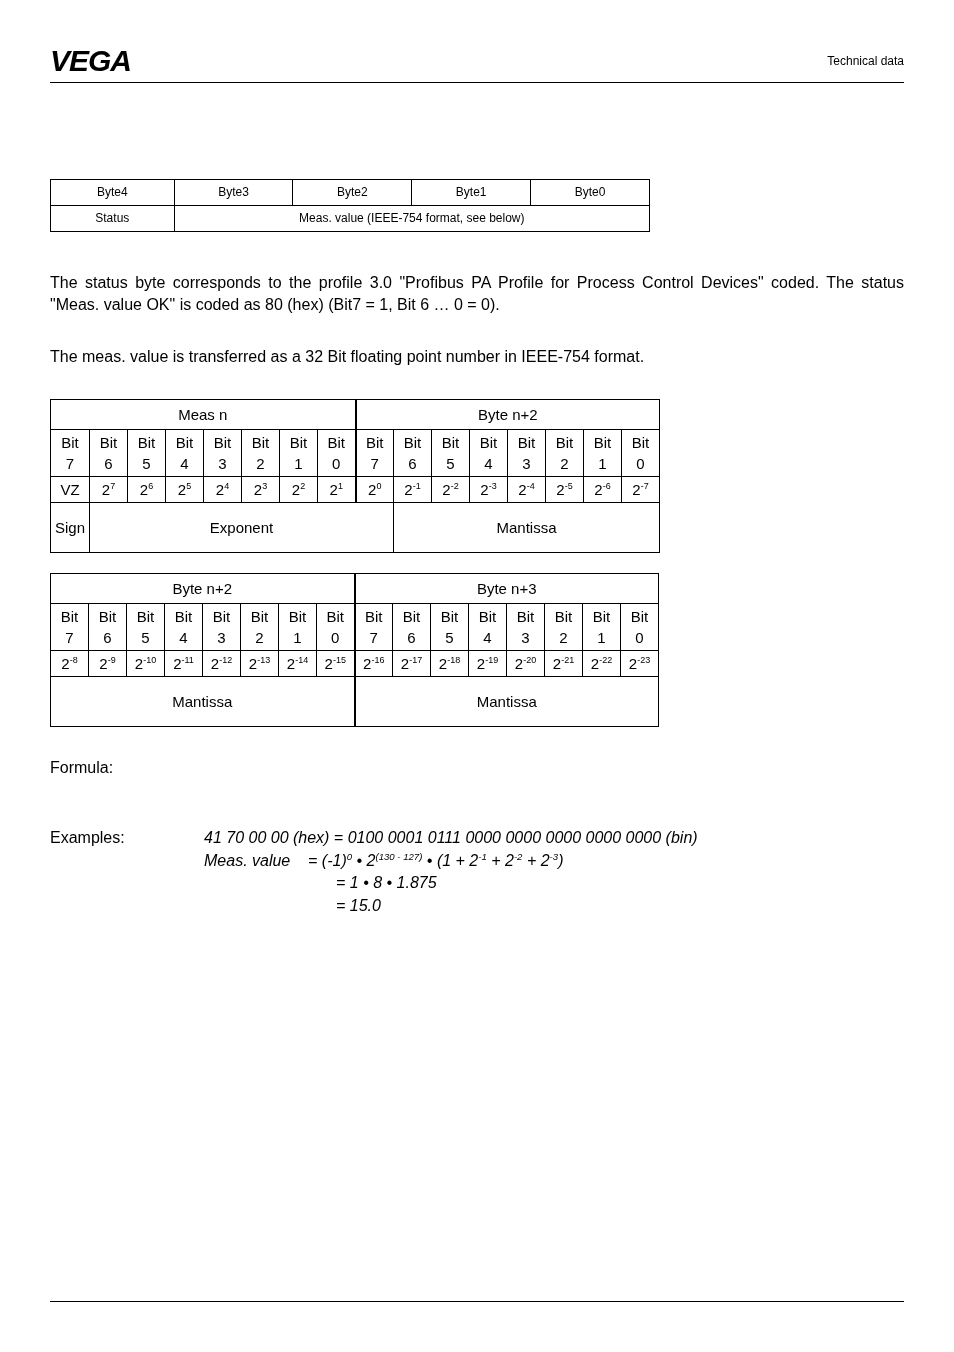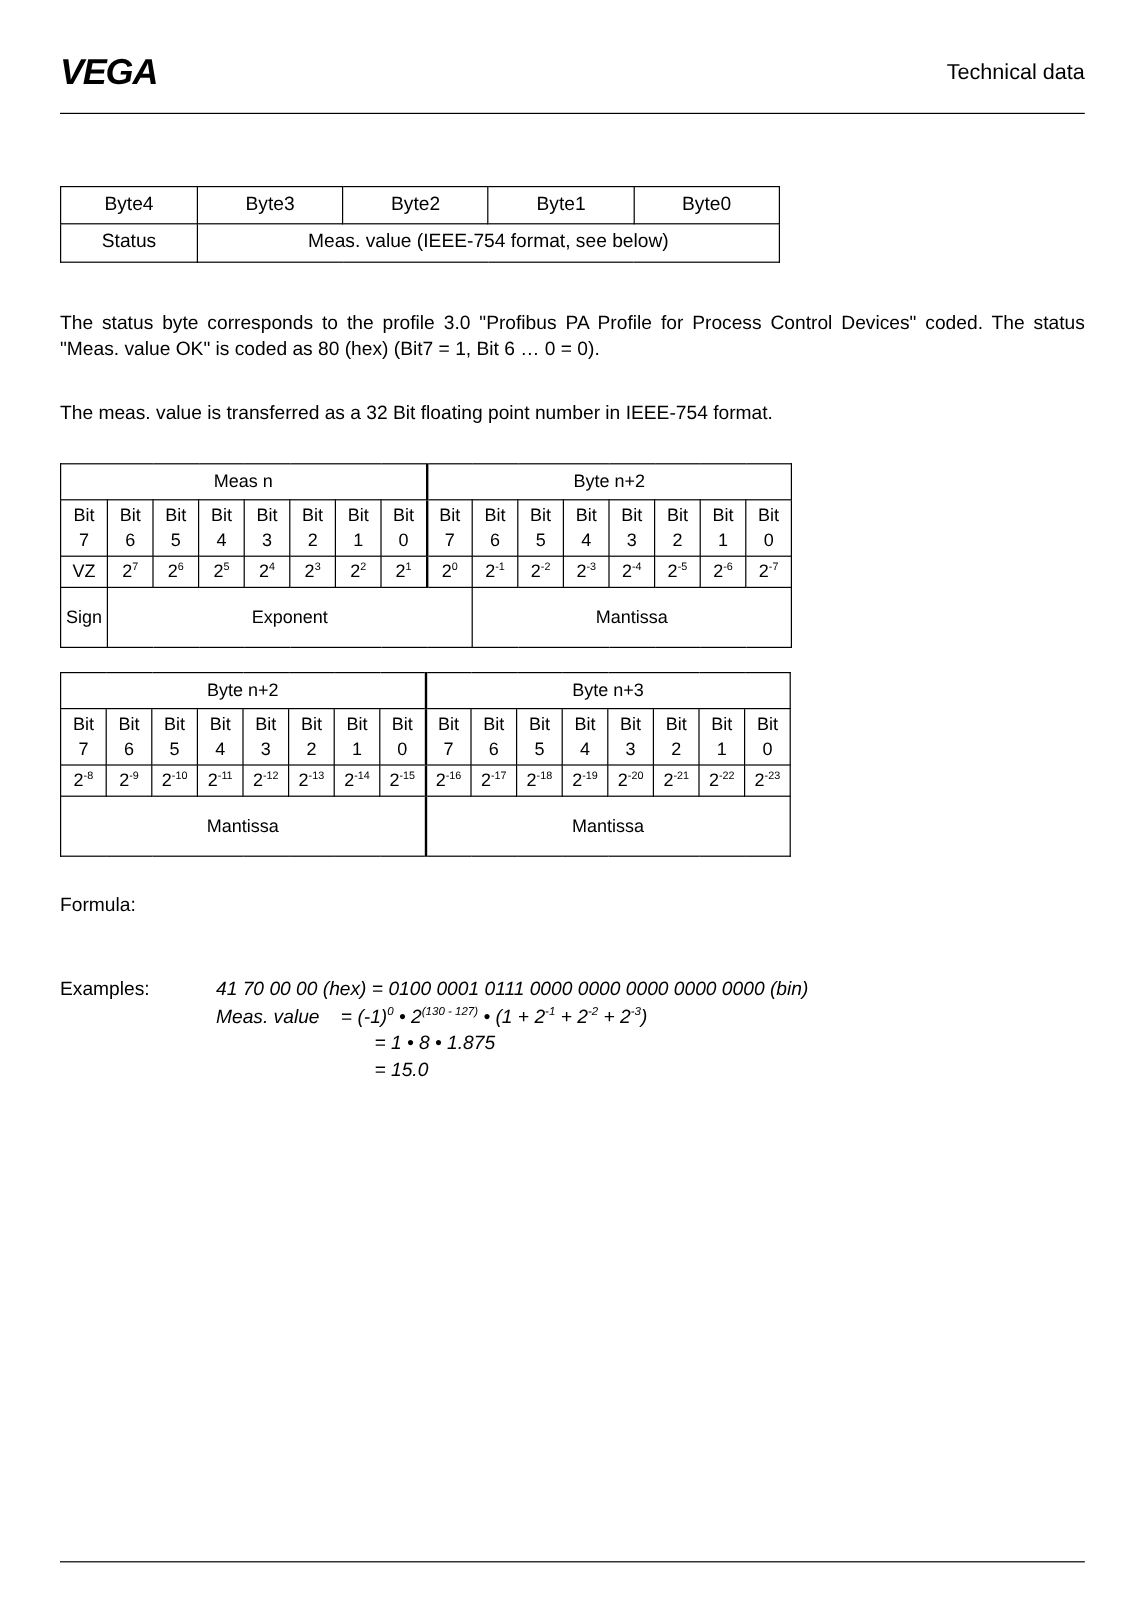--- a/index.html
+++ b/index.html
@@ -10,42 +10,42 @@
       padding: 40px 50px;
       color: #000;
       font-size: 16px;
       line-height: 1.4;
     }
     .header {
       display: flex;
       justify-content: space-between;
       align-items: center;
       border-bottom: 1px solid #000;
-      padding-bottom: 12px;
-      margin-bottom: 60px;
+      padding-bottom: 0;
+      margin-bottom: 96px;
     }
     .logo {
       font-weight: bold;
       font-size: 30px;
       font-style: italic;
       letter-spacing: -1px;
     }
     .header-right {
-      font-size: 18px;
+      font-size: 12px;
     }
     .table-outer {
       border-collapse: collapse;
       margin-bottom: 40px;
     }
     .table-outer td, .table-outer th {
       border: 1px solid #000;
-      padding: 4px 16px;
+      padding: 4px 26px;
       text-align: center;
       font-weight: normal;
-      font-size: 16px;
+      font-size: 12px;
     }
     .para {
       margin-bottom: 30px;
       text-align: justify;
     }
     .bit-table {
       border-collapse: collapse;
       margin-bottom: 20px;
     }
     .bit-table td {
@@ -55,21 +55,21 @@
       font-size: 15px;
       min-width: 38px;
       height: 24px;
     }
     .bit-table .hdr { padding: 4px 6px; }
     .bit-table .tall { height: 50px; }
     .thick-r { border-right-width: 2px !important; }
     sup { font-size: 0.6em; vertical-align: super; }
     .formula-row { display: flex; margin-top: 30px; margin-bottom: 48px; }
     .formula-label { width: 130px; }
-    .examples-row { display: flex; }
+    .examples-row { display: flex; gap: 24px; }
     .examples-label { width: 130px; }
     .examples-body { flex: 1; font-style: italic; }
     .calc-line { padding-left: 142px; text-indent: -10px; }
     .footer-line {
       position: absolute;
       left: 50px;
       right: 50px;
       bottom: 50px;
       border-top: 1px solid #000;
     }

